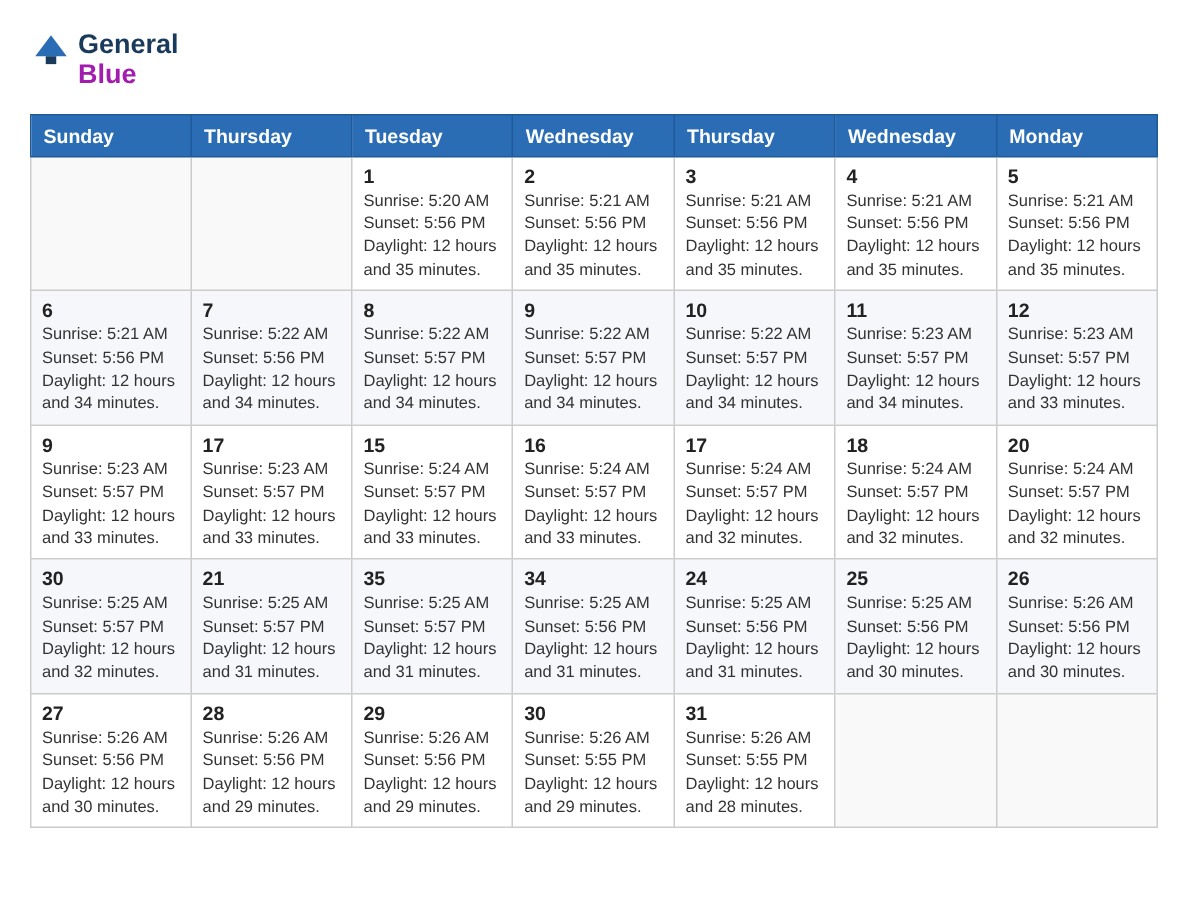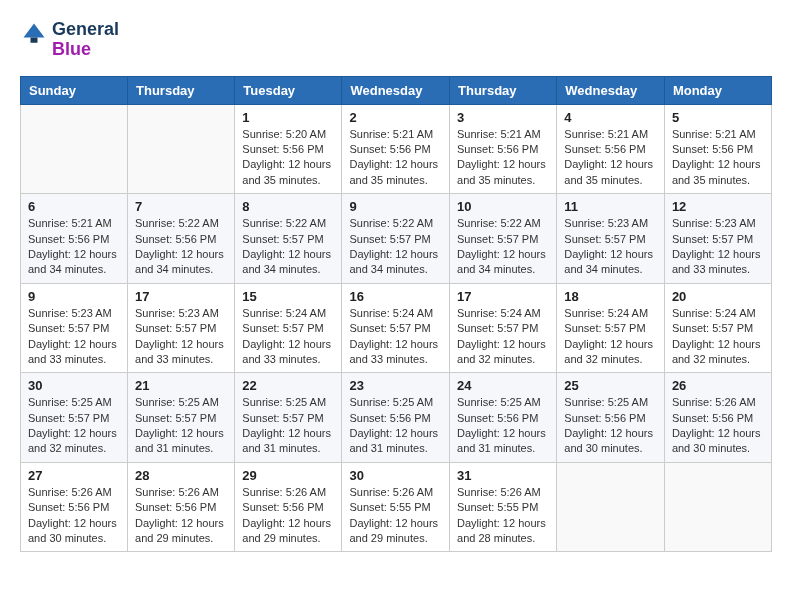--- a/index.html
+++ b/index.html
@@ -200,25 +200,25 @@
       <tr>
         <td>
           <div class="day-num">30</div>
           <div class="cell-info">Sunrise: 5:25 AM<br>Sunset: 5:57 PM<br>Daylight: 12 hours and 32 minutes.</div>
         </td>
         <td>
           <div class="day-num">21</div>
           <div class="cell-info">Sunrise: 5:25 AM<br>Sunset: 5:57 PM<br>Daylight: 12 hours and 31 minutes.</div>
         </td>
         <td>
-          <div class="day-num">22</div>
+          <div class="day-num">35</div>
           <div class="cell-info">Sunrise: 5:25 AM<br>Sunset: 5:57 PM<br>Daylight: 12 hours and 31 minutes.</div>
         </td>
         <td>
-          <div class="day-num">23</div>
+          <div class="day-num">34</div>
           <div class="cell-info">Sunrise: 5:25 AM<br>Sunset: 5:56 PM<br>Daylight: 12 hours and 31 minutes.</div>
         </td>
         <td>
           <div class="day-num">24</div>
           <div class="cell-info">Sunrise: 5:25 AM<br>Sunset: 5:56 PM<br>Daylight: 12 hours and 31 minutes.</div>
         </td>
         <td>
           <div class="day-num">25</div>
           <div class="cell-info">Sunrise: 5:25 AM<br>Sunset: 5:56 PM<br>Daylight: 12 hours and 30 minutes.</div>
         </td>

